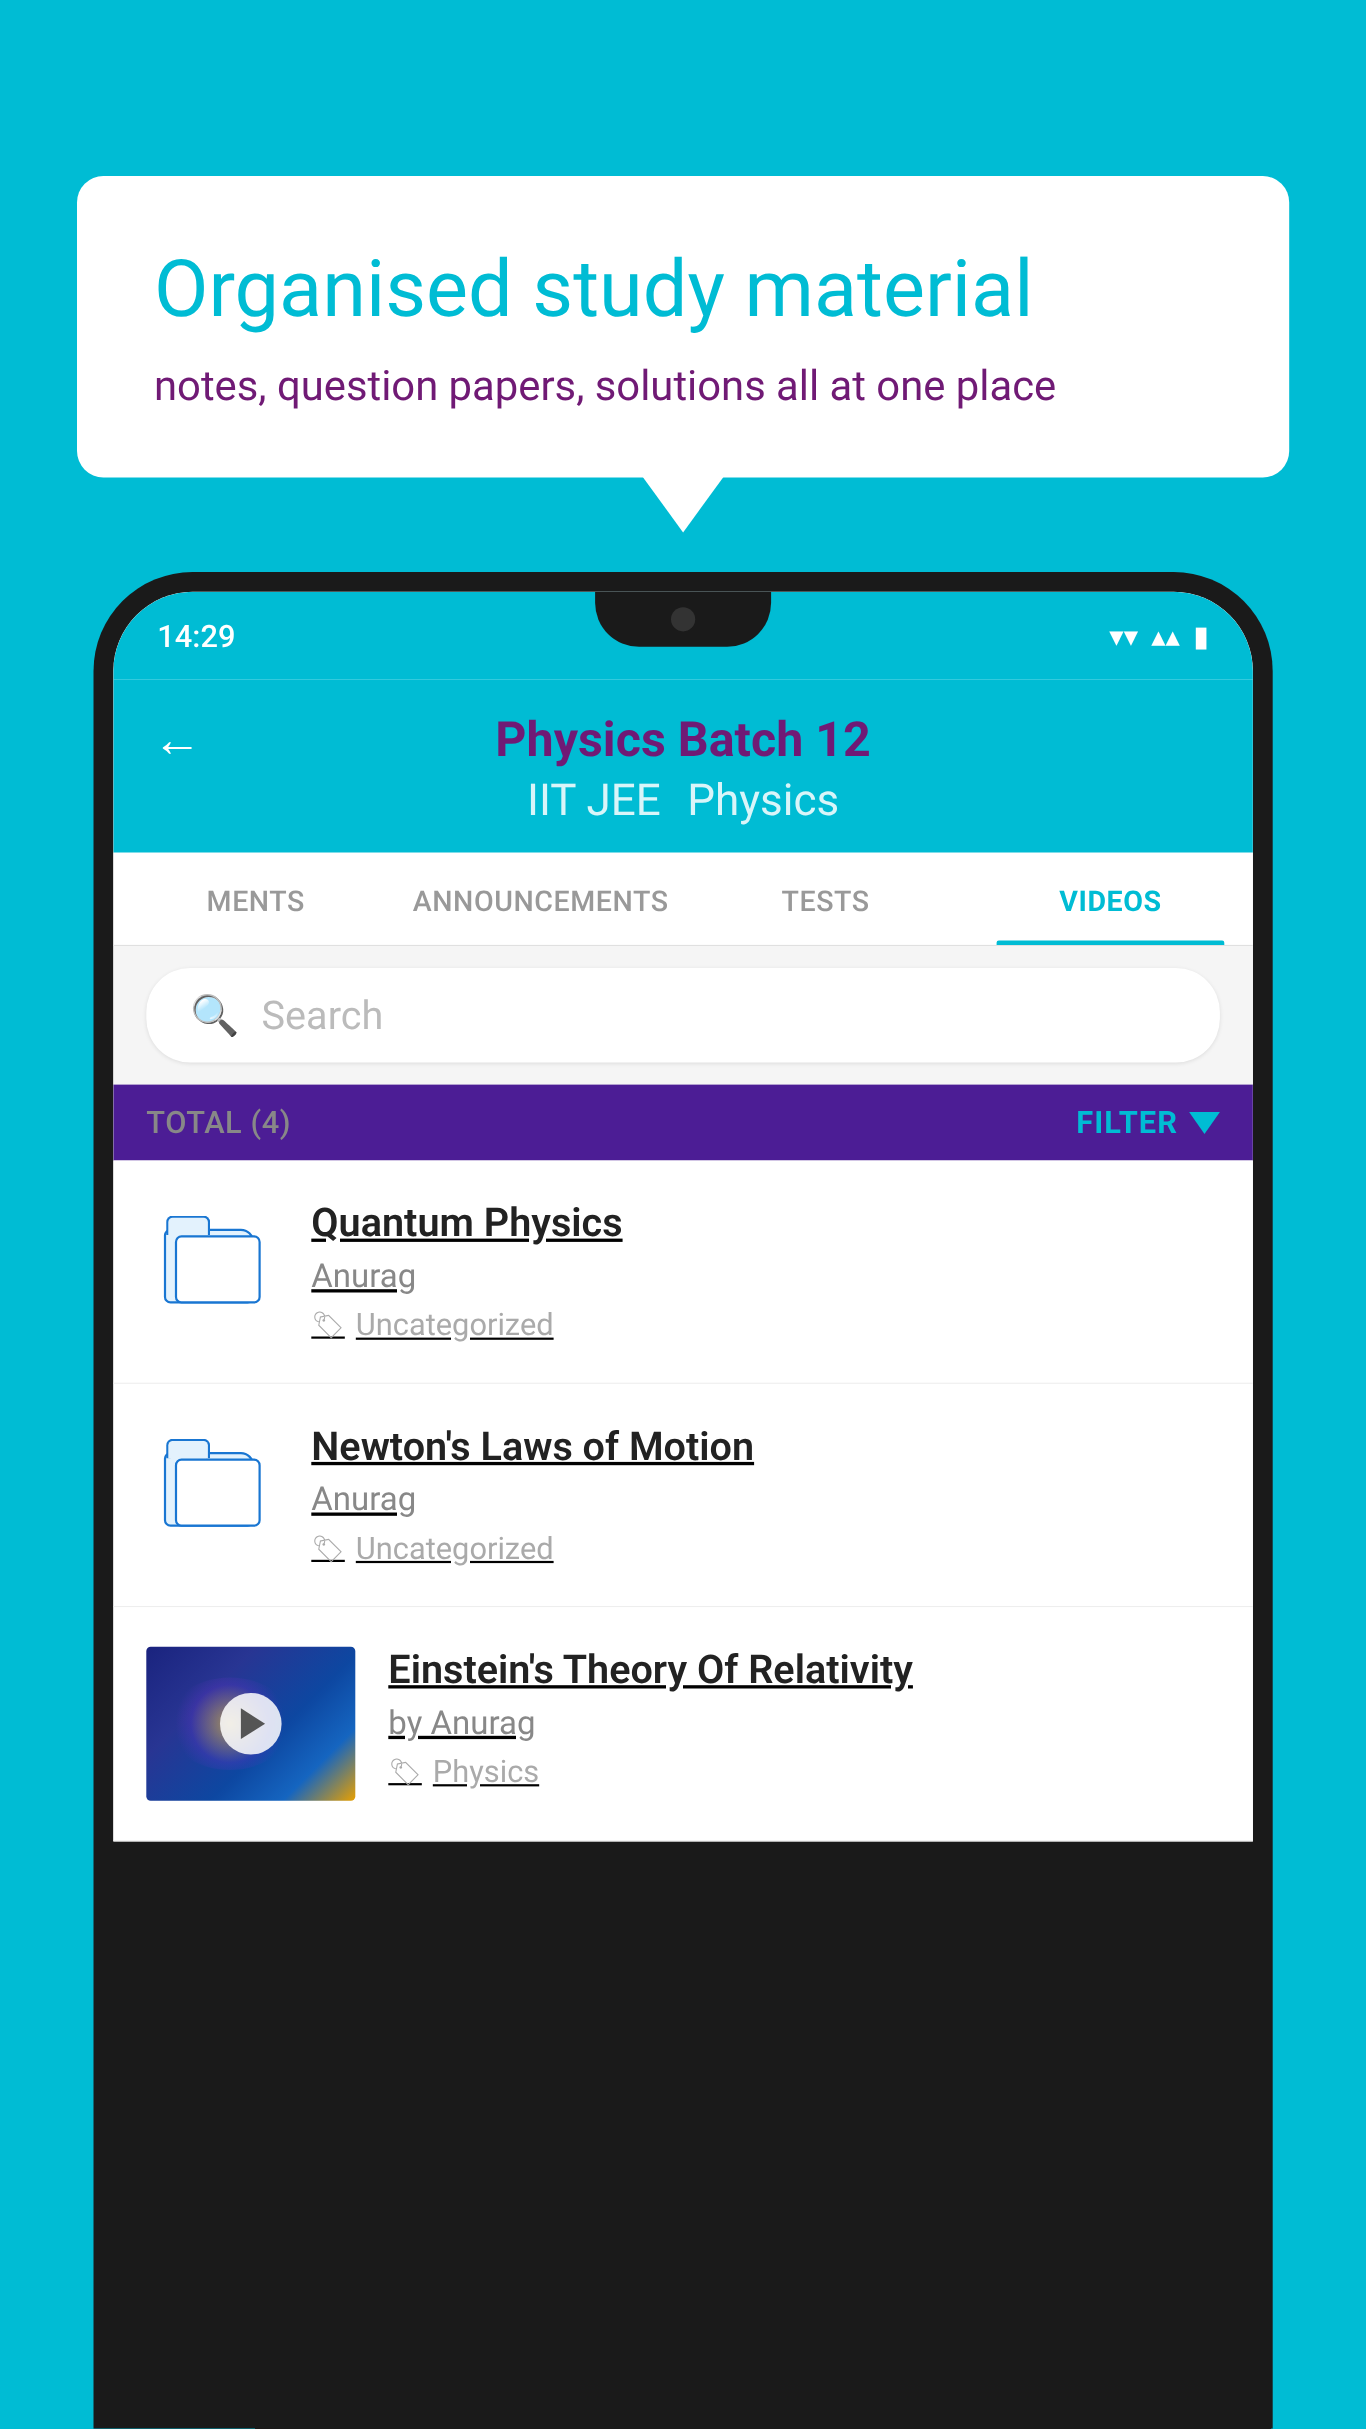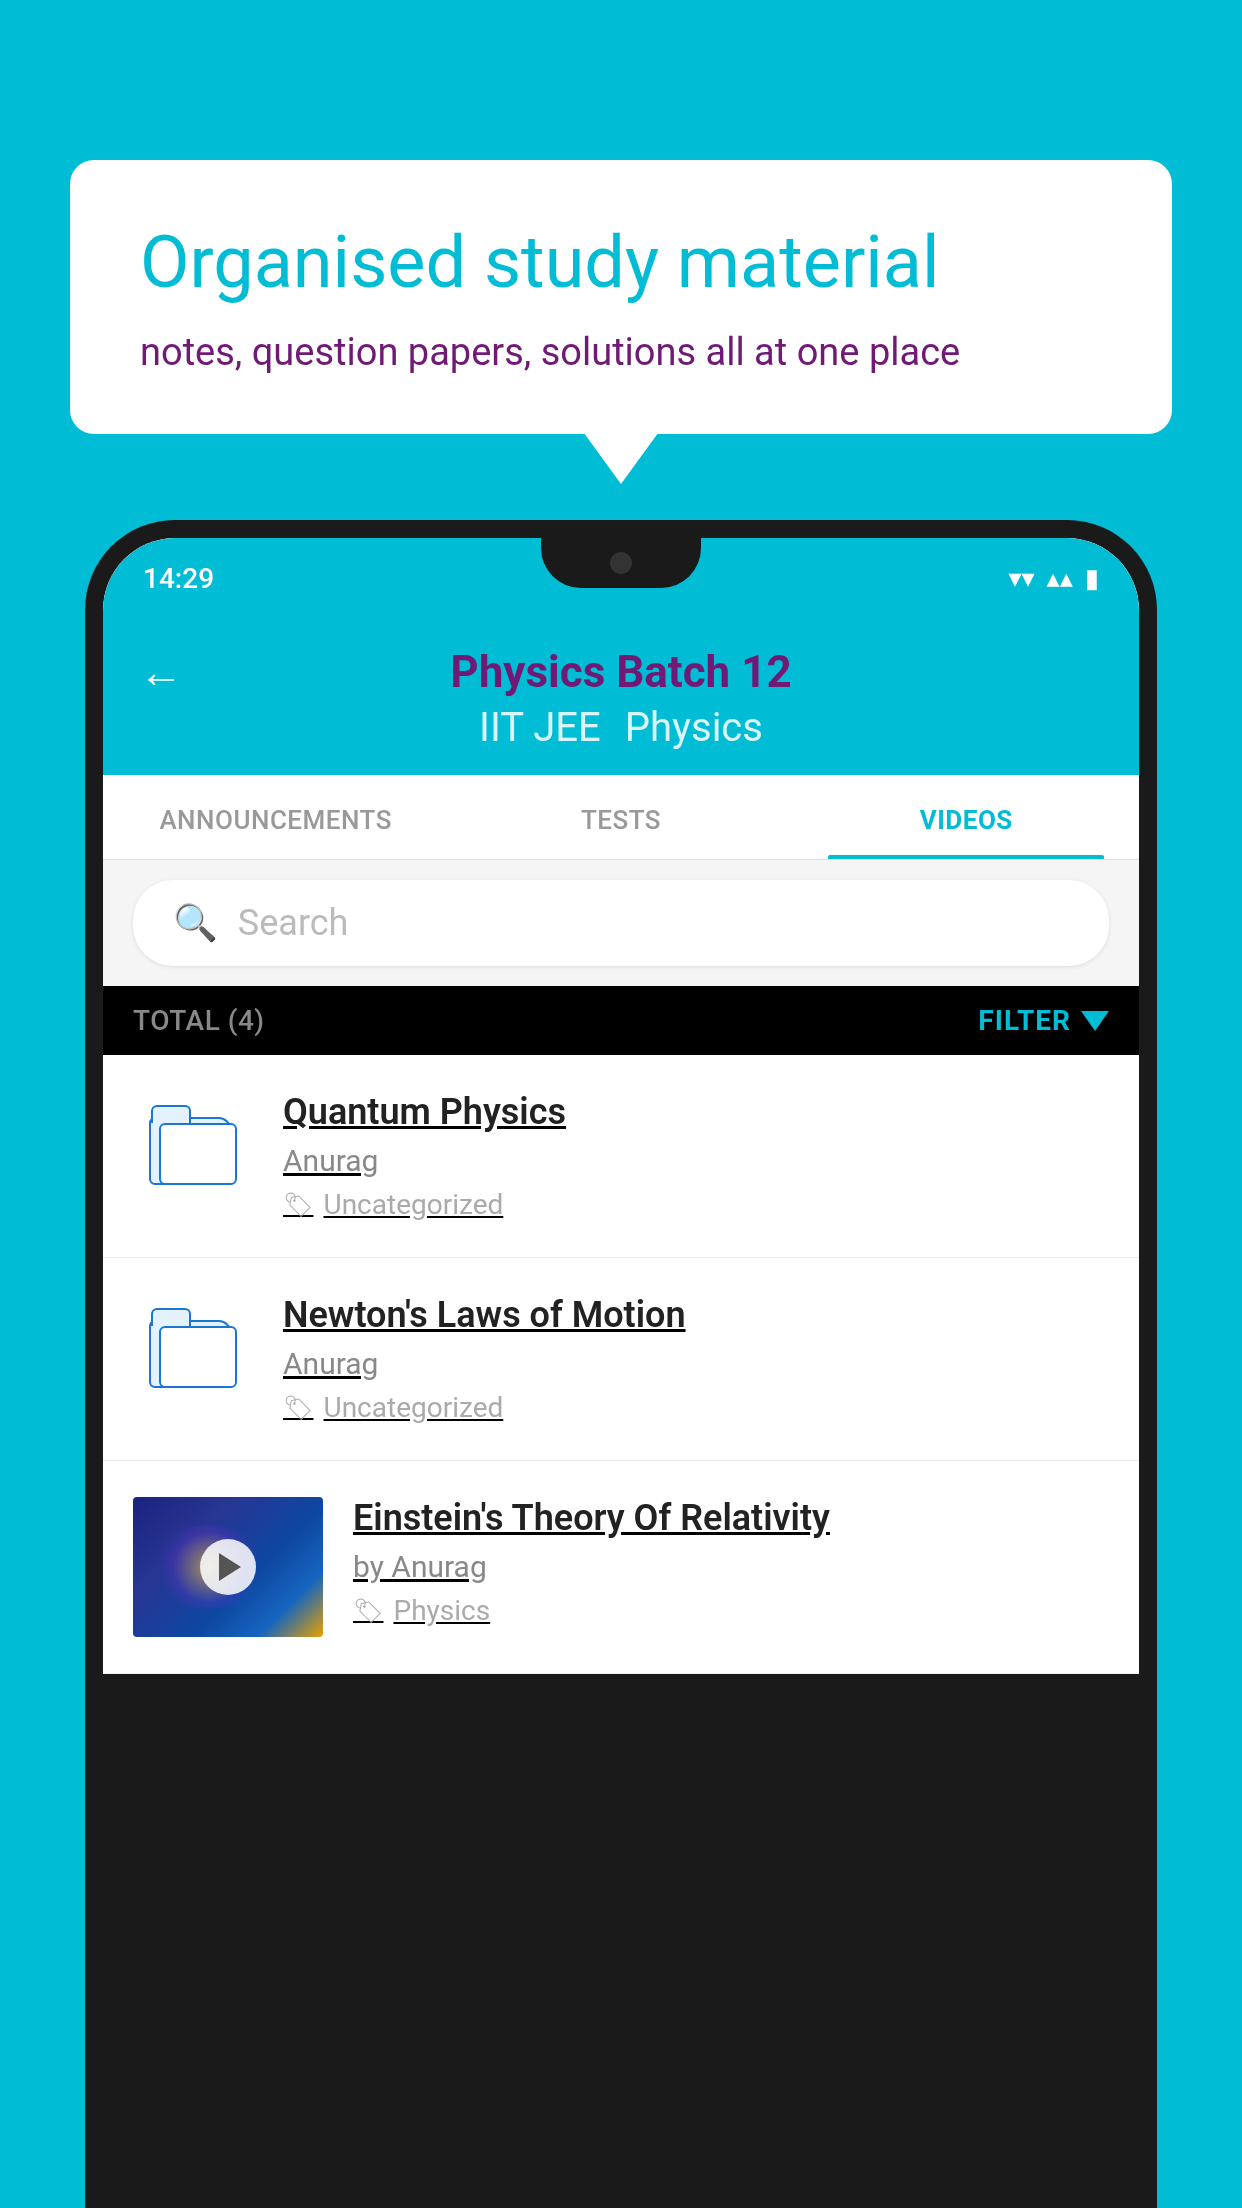--- a/index.html
+++ b/index.html
@@ -212,21 +212,21 @@
       font-size: 36px;
     }
 
     .search-text {
       color: #bbb;
       font-size: 36px;
     }
 
     
     .filter-bar {
-      background: #000000;
+      background: #4c1d95;
       padding: 18px 30px;
       display: flex;
       justify-content: space-between;
       align-items: center;
     }
 
     .total-count {
       color: #888;
       font-size: 28px;
       font-weight: 500;
@@ -430,20 +430,23 @@
       <div class="app-header">
         <span class="back-btn">←</span>
         <div class="header-title">Physics Batch 12</div>
         <div class="header-subtitle">
           <span>IIT JEE</span>
           <span>Physics</span>
         </div>
       </div>
 
       <div class="tabs-bar">
+        <div class="tab-item">
+          <span>MENTS</span>
+        </div>
         <div class="tab-item">
           <span>ANNOUNCEMENTS</span>
         </div>
         <div class="tab-item">
           <span>TESTS</span>
         </div>
         <div class="tab-item active">
           <span>VIDEOS</span>
         </div>
       </div>

